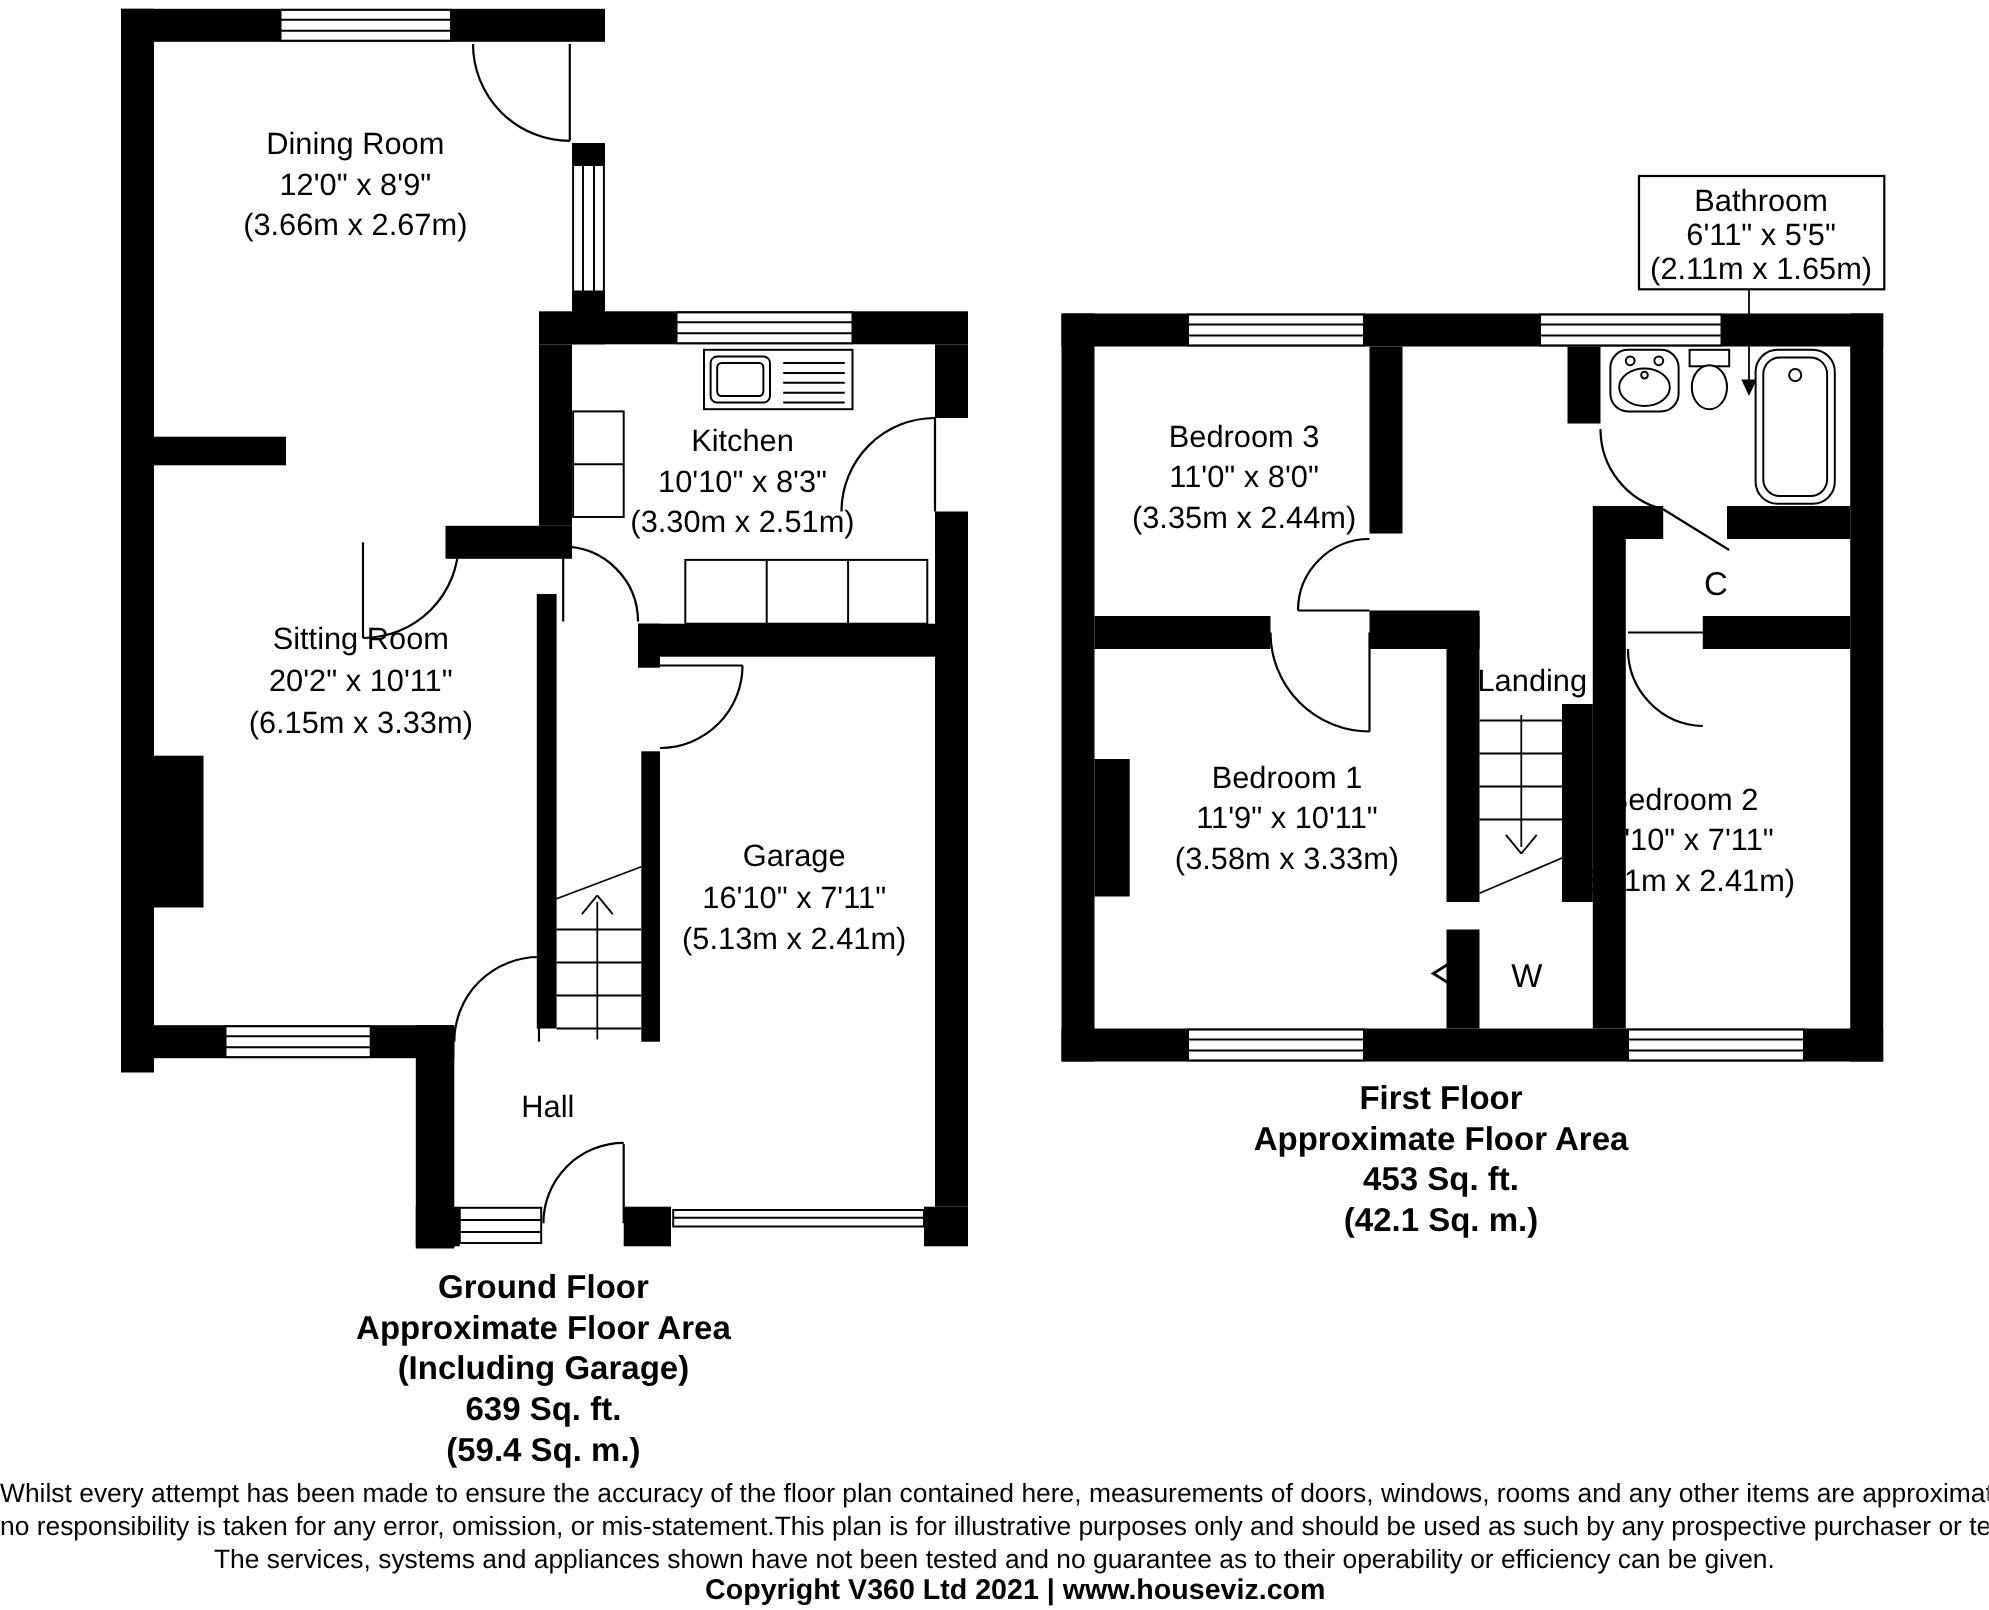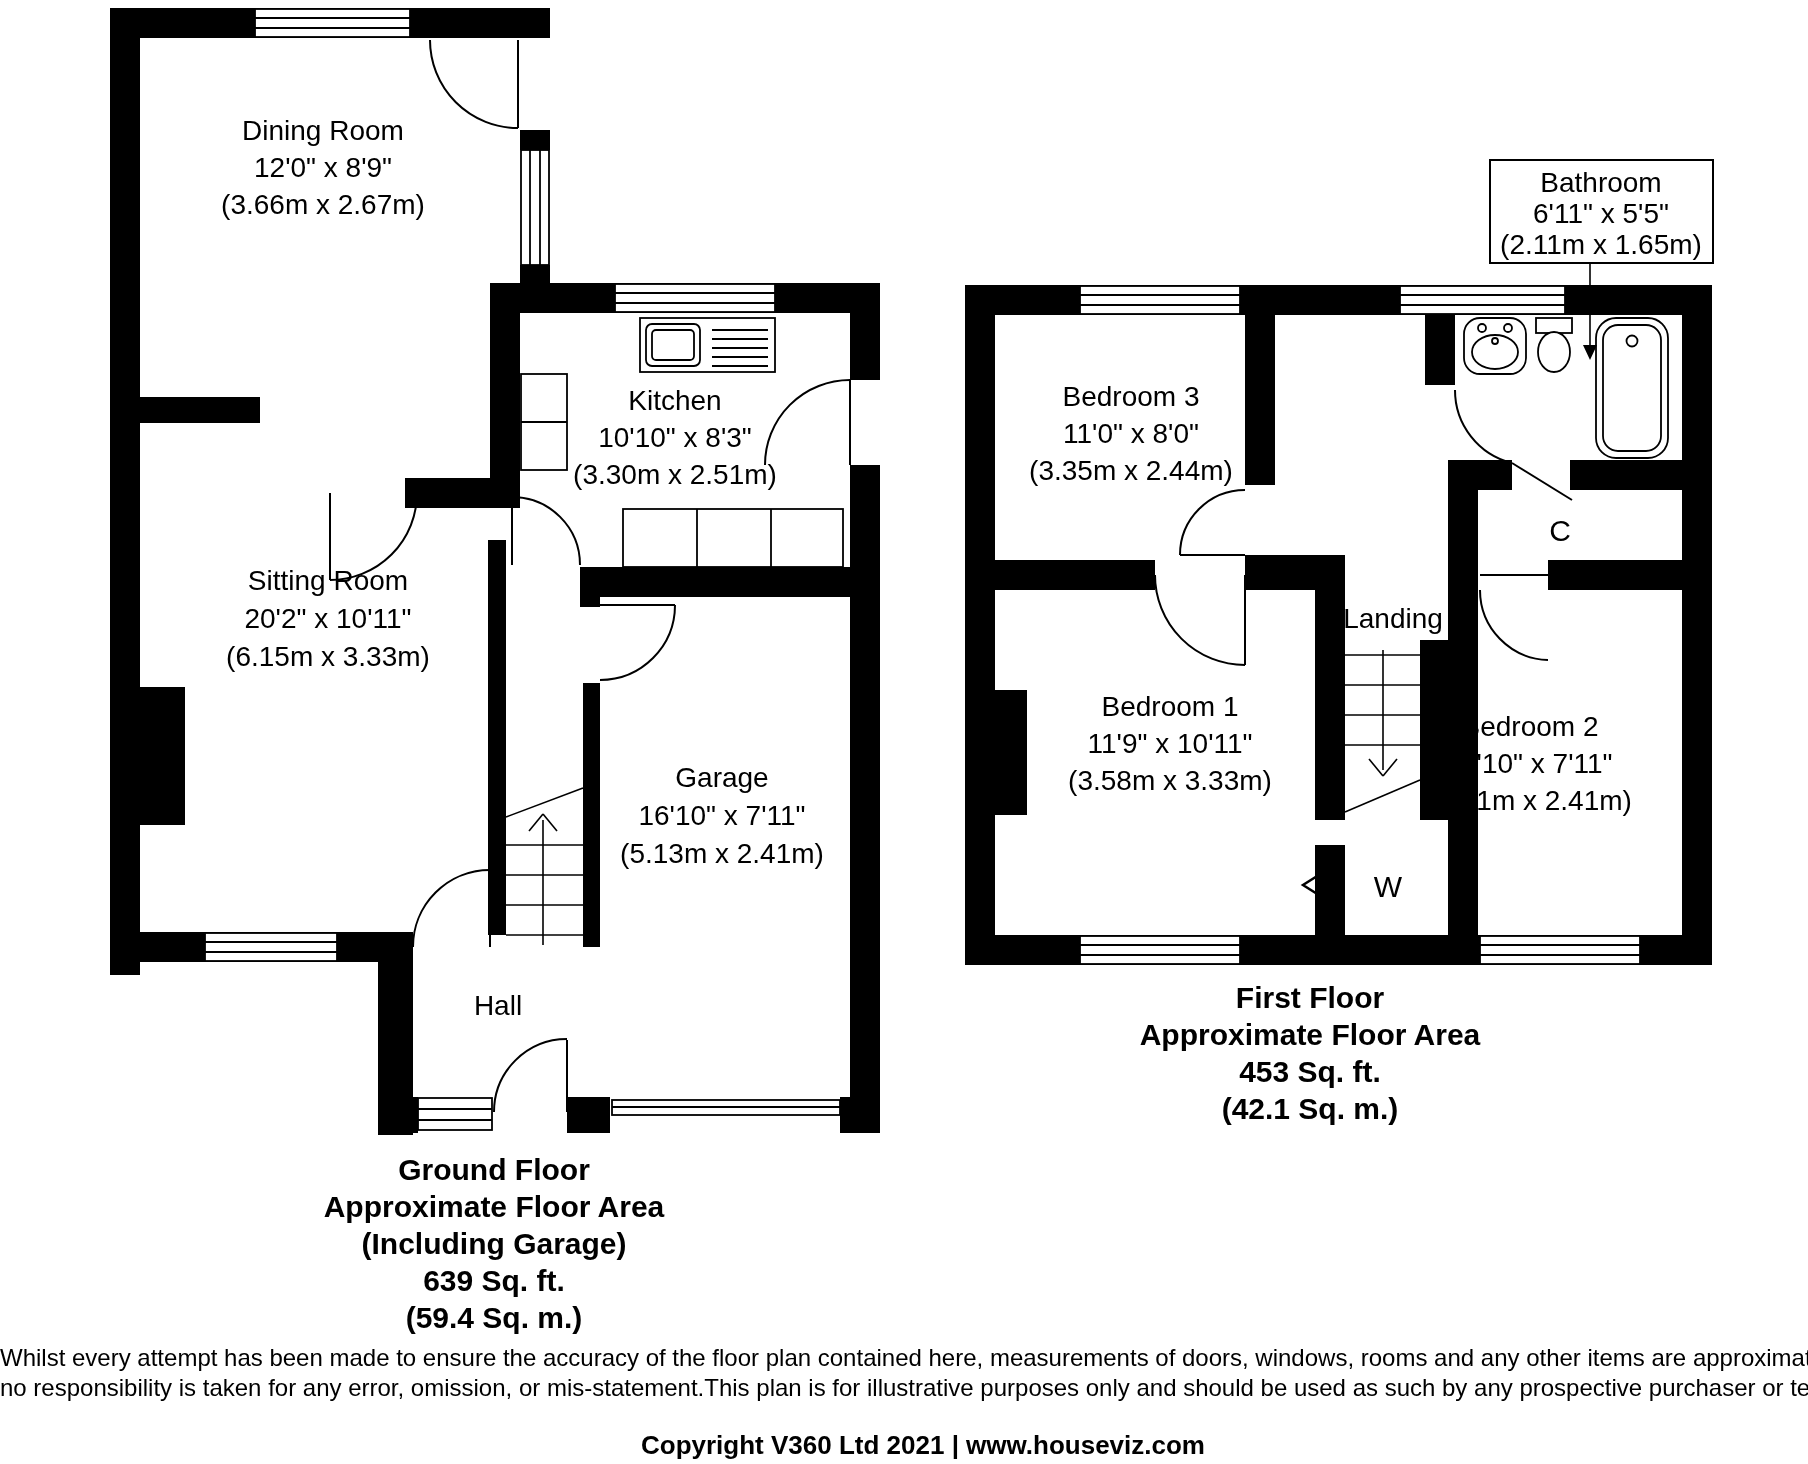--- a/index.html
+++ b/index.html
@@ -287,15 +287,16 @@
     <text class="caption" x="1310" y="1008" text-anchor="middle">First Floor</text>
     <text class="caption" x="1310" y="1045" text-anchor="middle">Approximate Floor Area</text>
     <text class="caption" x="1310" y="1082" text-anchor="middle">453 Sq. ft.</text>
     <text class="caption" x="1310" y="1119" text-anchor="middle">(42.1 Sq. m.)</text>
   </g>
 </svg>
 
   
   <div class="footer-line" style="top:1344px;">Whilst every attempt has been made to ensure the accuracy of the floor plan contained here, measurements of doors, windows, rooms and any other items are approximate and</div>
   <div class="footer-line" style="top:1374px;">no responsibility is taken for any error, omission, or mis-statement.This plan is for illustrative purposes only and should be used as such by any prospective purchaser or tenant.</div>
+  <div class="footer-line" style="top:1404px;">The services, systems and appliances shown have not been tested and no guarantee as to their operability or efficiency can be given.</div>
   <div class="footer-line footer-bold" style="top:1430px;">Copyright V360 Ltd 2021 | www.houseviz.com</div>
 
 </div>
 
 </body></html>

